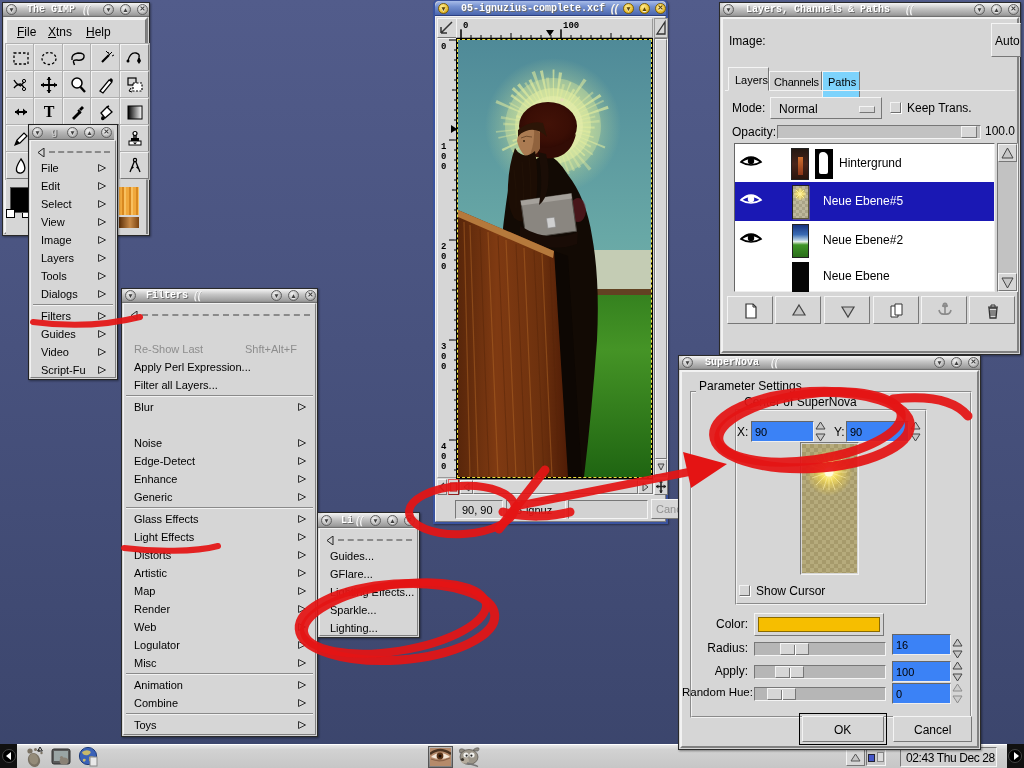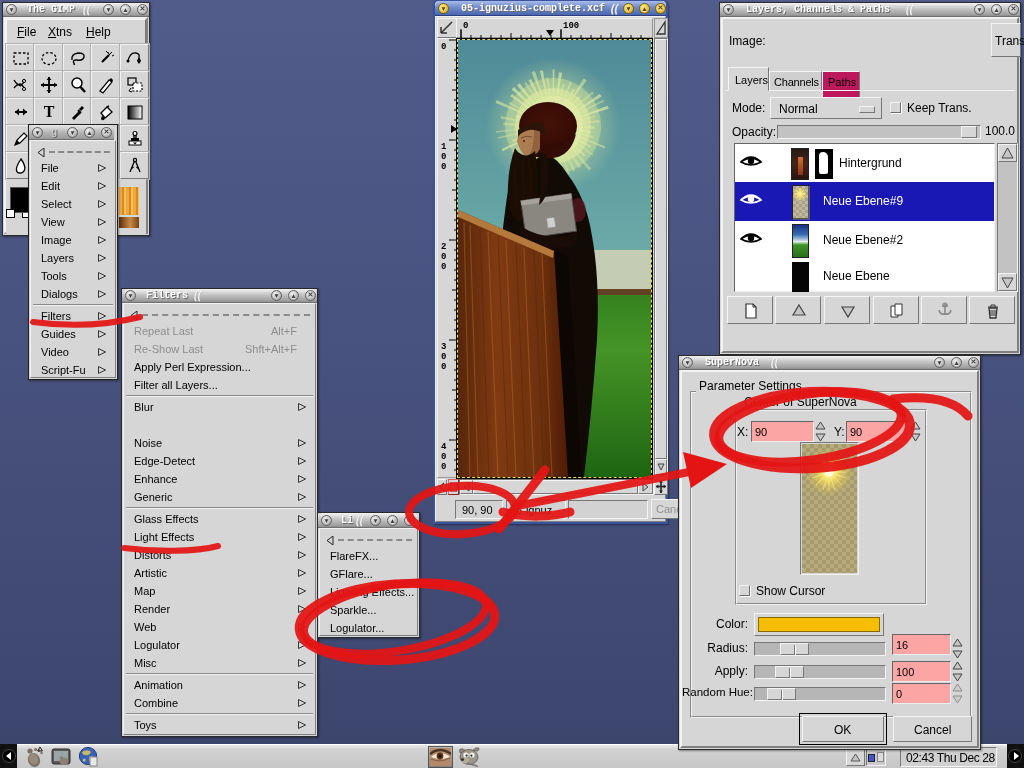--- a/index.html
+++ b/index.html
@@ -7,21 +7,21 @@
 .ab{position:absolute}
 .win{position:absolute;background:#d6d6d6;border:1px solid #2a2a2a;box-shadow:1px 1px 2px rgba(0,0,0,.4)}
 .tb{position:absolute;left:0;top:0;right:0;height:14px;background:linear-gradient(#f4f4f4,#c6c6c6 42%,#9c9c9c 92%,#8a8a8a);border-bottom:1px solid #707070;border-radius:6px 6px 0 0;overflow:hidden}
 .tt{position:absolute;top:1px;font:bold 10px "Liberation Mono",monospace;color:#fff;text-shadow:1px 1px 0 #6a6a6a;white-space:nowrap}
 .cc{position:absolute;top:0px;font:bold 11px "Liberation Sans",sans-serif;color:#f2f2f2;text-shadow:0 1px 0 #888;transform:skewX(-10deg)}
 .cb{position:absolute;top:1px;width:11px;height:11px;border-radius:50%;background:radial-gradient(circle at 35% 30%,#f2f2f2,#c2c2c2 55%,#909090);border:1px solid #606060;text-align:center}
 .cb i{position:absolute;left:0;right:0;top:-1px;font:bold 8px "Liberation Sans",sans-serif;font-style:normal;color:#3f3f3f;text-shadow:0 1px 0 #e8e8e8}
 .cl{position:absolute;left:1px;right:1px;top:14px;bottom:1px;background:#d6d6d6;border:2px solid;border-color:#f2f2f2 #808080 #808080 #f2f2f2}
 .rs{background:#d6d6d6;border:1px solid;border-color:#f4f4f4 #777 #777 #f4f4f4}
 .sk{background:#d6d6d6;border:1px solid;border-color:#777 #f4f4f4 #f4f4f4 #777}
-.en{background:#fca5a5;border:1px solid;border-color:#666 #eee #eee #666;font:11px "Liberation Sans",sans-serif;color:#000}
+.en{background:#3b82f6;border:1px solid;border-color:#666 #eee #eee #666;font:11px "Liberation Sans",sans-serif;color:#000}
 .mi{position:absolute;left:2px;right:2px;font:11px "Liberation Sans",sans-serif;color:#000;padding-left:8px}
 .mi .ar{position:absolute;right:6px}
 .gr{color:#8d8d8d}
 .sep{position:absolute;left:2px;right:2px;height:2px;border-top:1px solid #8a8a8a;border-bottom:1px solid #f2f2f2}
 .cbx{position:absolute;width:11px;height:11px;background:#d6d6d6;border:1px solid;border-color:#f2f2f2 #6e6e6e #6e6e6e #f2f2f2;box-shadow:1px 1px 0 #fff}
 .lbl{position:absolute;font:12px "Liberation Sans",sans-serif;color:#000;white-space:nowrap}
 .s11{font-size:11px}</style></head>
 <body>
 <div class="ab" style="left:0;width:1024px;height:24px;top:744px;background:linear-gradient(#e8e8e8,#d2d2d2 20%,#c6c6c6);border-top:1px solid #fff">
  <div class="ab" style="left:0;top:-1px;width:17px;height:25px;background:#111"></div>
@@ -321,21 +321,20 @@
         <i style="font-size:7px;top:0px">✕</i>
       </span>
     </div>
 <div class="cl" style="border-width:1px">
       <div class="ab" style="left:6px;top:7px;width:8px;height:9px">
         <svg width="8" height="9">
           <path d="M7 0 L1 4.5 L7 9 Z" fill="#d6d6d6" stroke="#222" stroke-width="1"></path>
         </svg>
       </div>
       <div class="ab" style="left:18px;right:5px;top:10px;height:2px;border-top:2px dashed #8a8a8a"></div>
-      <div class="mi gr" style="top:18px;height:18px;line-height:18px">Repeat Last<span style="position:absolute;right:16px">Alt+F</span></div>
       <div class="mi gr" style="top:36px;height:18px;line-height:18px">Re-Show Last<span style="position:absolute;right:16px">Shft+Alt+F</span></div>
       <div class="mi" style="top:72px;height:18px;line-height:18px">Filter all Layers...</div>
       <div class="mi" style="top:54px;height:18px;line-height:18px">Apply Perl Expression...</div>
       <div class="sep" style="top:91px"></div>
       <div class="mi" style="top:94px;height:18px;line-height:18px">Blur<svg class="ar" style="top:4px" width="10" height="10" viewBox="0 0 10 10">
           <path d="M1.5 1.5 L8.5 5 L1.5 8.5 Z" fill="#d6d6d6" stroke="#333" stroke-width="1"></path>
         </svg></div>
       <div class="mi" style="top:130px;height:18px;line-height:18px">Noise<svg class="ar" style="top:4px" width="10" height="10" viewBox="0 0 10 10">
           <path d="M1.5 1.5 L8.5 5 L1.5 8.5 Z" fill="#d6d6d6" stroke="#333" stroke-width="1"></path>
         </svg></div>
@@ -406,25 +405,25 @@
         <i style="font-size:7px;top:0px">✕</i>
       </span>
     </div>
 <div class="cl" style="top:15px;border-width:1px">
       <div class="ab" style="left:6px;top:7px;width:8px;height:9px">
         <svg width="8" height="9">
           <path d="M7 0 L1 4.5 L7 9 Z" fill="#d6d6d6" stroke="#222" stroke-width="1"></path>
         </svg>
       </div>
       <div class="ab" style="left:18px;right:5px;top:10px;height:2px;border-top:2px dashed #8a8a8a"></div>
-      <div class="mi" style="top:18px;height:18px;line-height:18px">FlareFX...</div>
+      <div class="mi" style="top:18px;height:18px;line-height:18px">Guides...</div>
       <div class="mi" style="top:36px;height:18px;line-height:18px">GFlare...</div>
       <div class="mi" style="top:54px;height:18px;line-height:18px">Lighting Effects...</div>
       <div class="mi" style="top:72px;height:18px;line-height:18px">Sparkle...</div>
-      <div class="mi" style="top:90px;height:18px;line-height:18px">Logulator...</div>
+      <div class="mi" style="top:90px;height:18px;line-height:18px">Lighting...</div>
     </div>
   </div>
 <div class="win" style="left:433px;top:-1px;width:235px;height:525px;border:2px solid #3a539f;background:#d6d6d6;border-radius:6px 6px 0 0">
 <div class="tb" style="height:15px;background:linear-gradient(#a8bce8,#7490d0 40%,#4a66ae);border-bottom:1px solid #2c3f80">
  <span class="cb" style="left:3px;top:2px;background:radial-gradient(circle at 35% 30%,#ffeb90,#eec63c 55%,#c69a14);border-color:#7c5e06">
         <i style="color:#5c4404;font-size:6.5px;top:1px">▼</i>
       </span>
  <span class="tt" style="left:26px;top:2px">05-ignuzius-complete.xcf</span>
  <span class="cc" style="left:176px;top:1px">((</span>
  <span class="cb" style="left:188px;top:2px;background:radial-gradient(circle at 35% 30%,#ffeb90,#eec63c 55%,#c69a14);border-color:#7c5e06">
@@ -724,29 +723,29 @@
       <span class="cb" style="left:271px">
         <i style="font-size:6.5px;top:1px">▲</i>
       </span>
       <span class="cb" style="left:288px">
         <i style="font-size:7px;top:0px">✕</i>
       </span>
     </div>
 <div class="cl">
  <span class="lbl" style="left:6px;top:15px">Image:</span>
  <div class="ab rs" style="left:268px;top:4px;width:30px;height:34px">
-        <span class="lbl" style="left:3px;top:10px">Trans</span>
+        <span class="lbl" style="left:3px;top:10px">Auto</span>
       </div>
  <div class="ab rs" style="left:5px;top:48px;width:41px;height:24px;border-bottom-color:#d6d6d6;background:#d6d6d6;z-index:3">
         <span class="lbl" style="left:6px;top:6px;font-size:11px">Layers</span>
       </div>
  <div class="ab rs" style="left:46px;top:52px;width:53px;height:20px;background:#cfcfcf">
         <span class="lbl" style="left:4px;top:4px;font-size:11px;letter-spacing:-0.2px">Channels</span>
       </div>
- <div class="ab rs" style="left:99px;top:52px;width:38px;height:28px;background:#be185d">
+ <div class="ab rs" style="left:99px;top:52px;width:38px;height:28px;background:#7dd3fc">
         <span class="lbl" style="left:5px;top:4px;font-size:11px">Paths</span>
       </div>
  <div class="ab" style="left:2px;top:71px;right:2px;bottom:2px;border-top:1px solid #f2f2f2"></div>
  <span class="lbl" style="left:9px;top:82px">Mode:</span>
  <div class="ab rs" style="left:47px;top:78px;width:112px;height:22px">
         <span class="lbl" style="left:8px;top:4px">Normal</span>
         <div class="ab rs" style="left:88px;top:8px;width:16px;height:7px"></div>
       </div>
  <div class="cbx" style="left:167px;top:83px"></div>
  <span class="lbl" style="left:184px;top:82px">Keep Trans.</span>
@@ -787,21 +786,21 @@
                   <stop offset="0" stop-color="#fff7b0"></stop>
                   <stop offset="0.35" stop-color="#f0d858" stop-opacity=".9"></stop>
                   <stop offset="1" stop-color="#f0d858" stop-opacity="0"></stop>
                 </radialGradient>
               </defs>
               <rect width="17" height="34" fill="#c8b868" opacity="0.35"></rect>
               <circle cx="7" cy="8" r="7" fill="url(#ng)"></circle>
               <path d="M7 2 V14 M1 8 H13 M3 4 L11 12 M11 4 L3 12" stroke="#fff2a0" stroke-width="1" opacity="0.9"></path>
             </svg>
      </div>
-     <span class="lbl" style="left:88px;top:12px;color:#fff">Neue Ebene#9</span>
+     <span class="lbl" style="left:88px;top:12px;color:#fff">Neue Ebene#5</span>
    </div>
    <div class="ab" style="left:0;top:77px;width:100%;height:39px">
      <span class="ab" style="left:4px;top:9px">
             <svg width="24" height="16" viewBox="0 0 24 16">
               <path d="M2 9 Q12 -1 22 9 Q12 15 2 9 Z" fill="none" stroke="#000" stroke-width="1.6"></path>
               <circle cx="12" cy="8" r="3.2" fill="#000"></circle>
               <path d="M2 9 Q12 1 22 9" fill="none" stroke="#000" stroke-width="2"></path>
             </svg>
           </span>
      <div class="ab" style="left:57px;top:3px;width:17px;height:34px;background:linear-gradient(#16337e 0%,#3a6cb4 30%,#bcd4e4 48%,#e8f0e8 52%,#3f9428 62%,#2a6e1a 100%);border:1px solid #222"></div>

